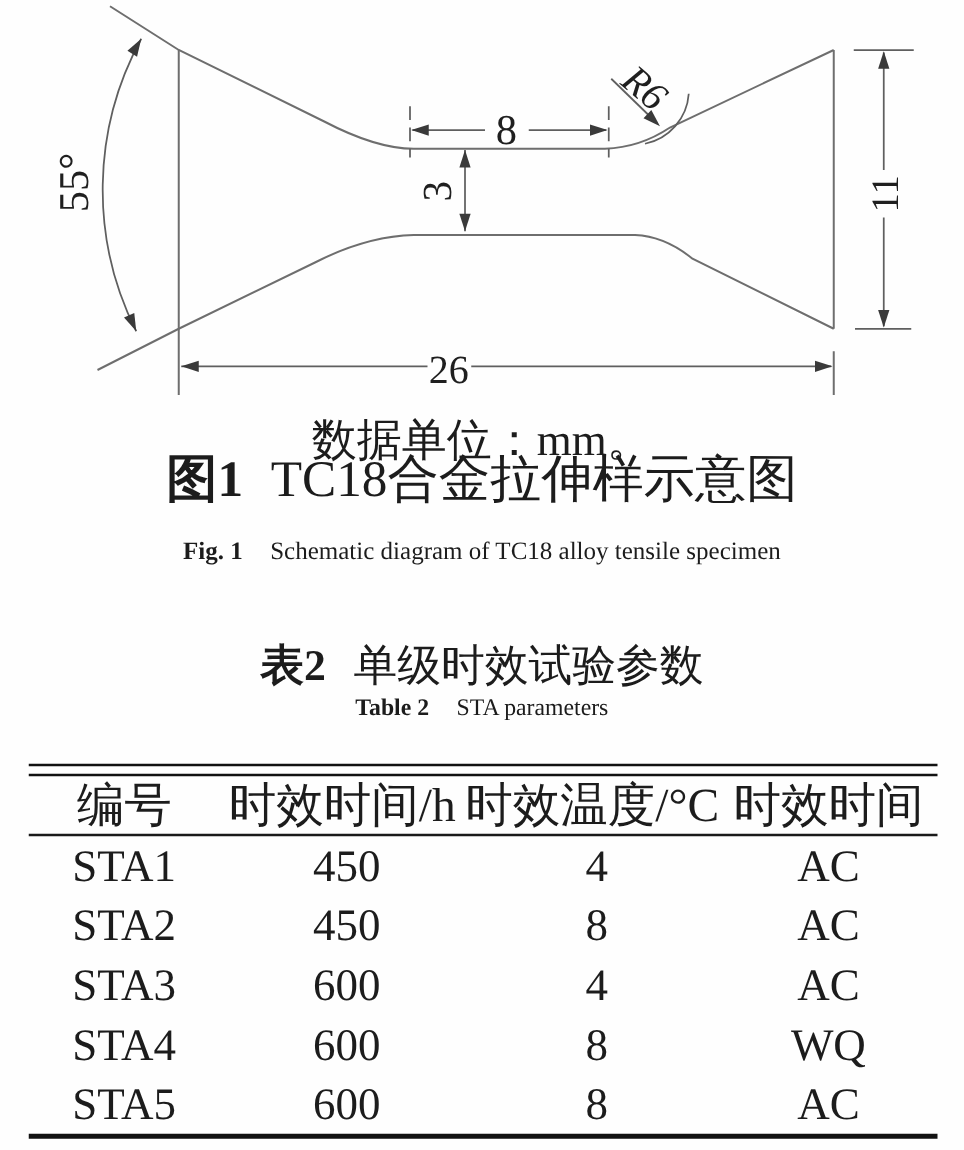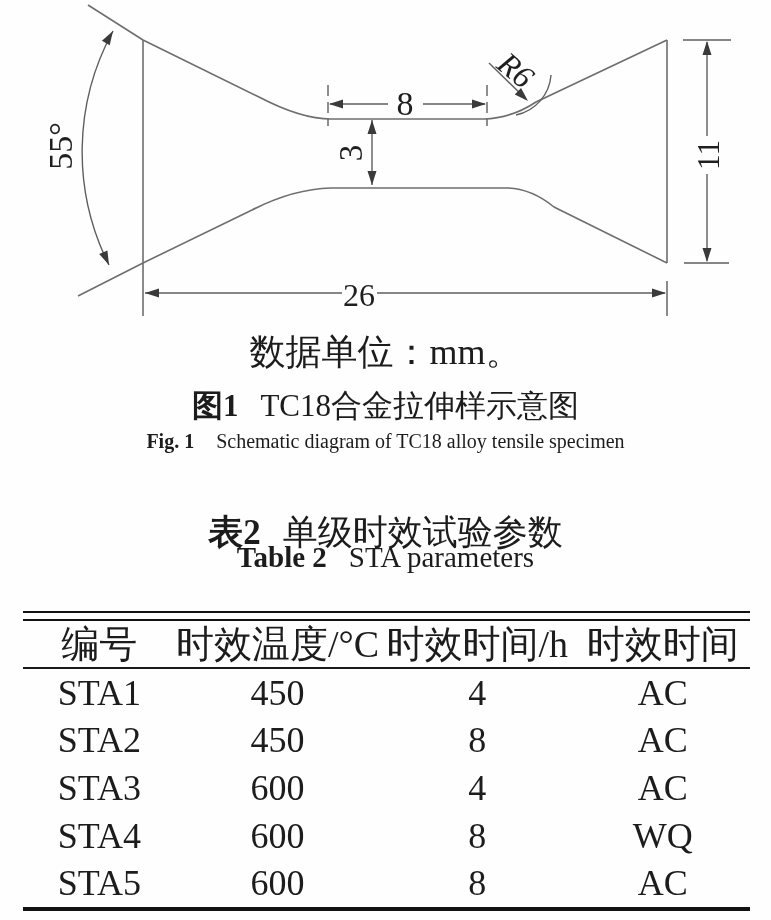--- a/index.html
+++ b/index.html
@@ -16,24 +16,24 @@
   .dline{stroke:#6e6e6e;stroke-width:1.6;fill:none;}
   .dthin{stroke:#5f5f5f;stroke-width:1.4;fill:none;}
   .ah{fill:#3a3a3a;stroke:none;}
   .dimtext{fill:#1f1f1f;font-family:"Liberation Serif","DejaVu Serif",serif;}
   
   .capline{
     position:absolute;left:0;width:771px;
     text-align:center;white-space:nowrap;
   }
   .cap-unit{top:328px;font-size:36px;}
-  .cap-cn-fig{top:385px;font-size:31px;}
+  .cap-cn-fig{top:356px;font-size:41px;}
   .cap-en-fig{top:430px;font-size:20px;}
   .cap-cn-tbl{top:509px;font-size:35px;}
-  .cap-en-tbl{top:541px;font-size:29px;}
+  .cap-en-tbl{top:556px;font-size:19px;}
   .cap-label{font-weight:bold;margin-right:22px;}
   
   #sta-table{
     position:absolute;left:23px;top:611px;width:727px;
     display:flex;flex-direction:column;
   }
   .rule-double{height:6px;border-top:2px solid #121212;border-bottom:2px solid #121212;}
   .rule-single{height:0;border-top:2px solid #1a1a1a;}
   .rule-thick{height:0;border-top:4px solid #121212;}
   .trow{display:flex;align-items:center;}
@@ -122,22 +122,22 @@
 
   <div class="capline cap-en-tbl">
     <span class="cap-label">Table 2</span><span>STA parameters</span>
   </div>
 
   <div id="sta-table">
     <div class="rule-double"></div>
 
     <div class="trow head">
       <div class="tcell c0">编号</div>
+      <div class="tcell c2">时效时间/h</div>
       <div class="tcell c1">时效温度/°C</div>
-      <div class="tcell c2">时效时间/h</div>
       <div class="tcell c3">时效时间</div>
     </div>
 
     <div class="rule-single"></div>
 
     <div class="trow body">
       <div class="tcell c0">STA1</div>
       <div class="tcell c1">450</div>
       <div class="tcell c2">4</div>
       <div class="tcell c3">AC</div>

